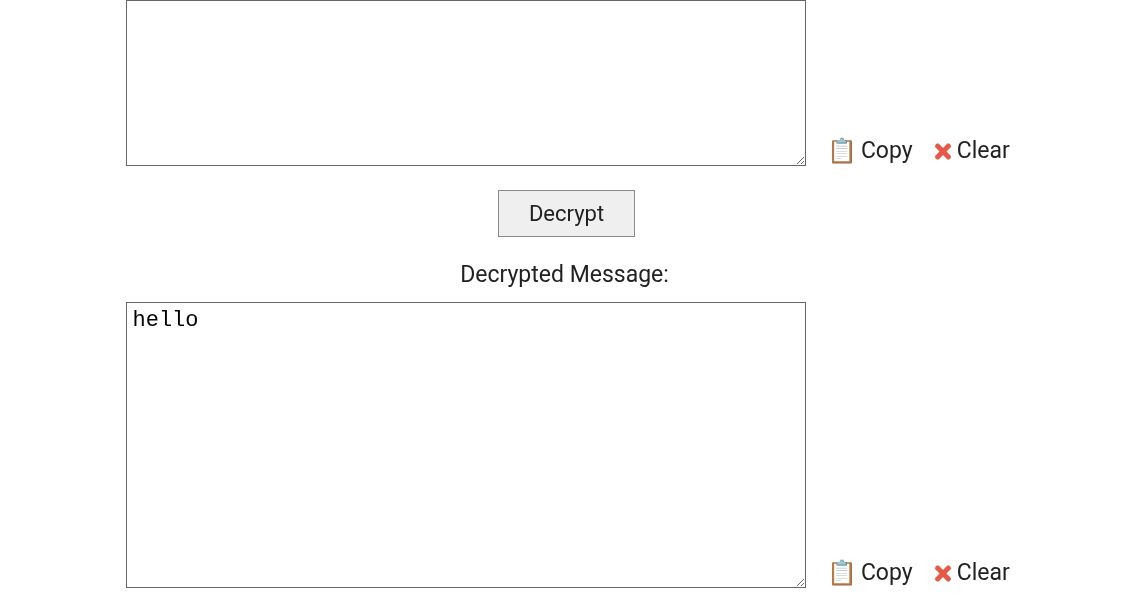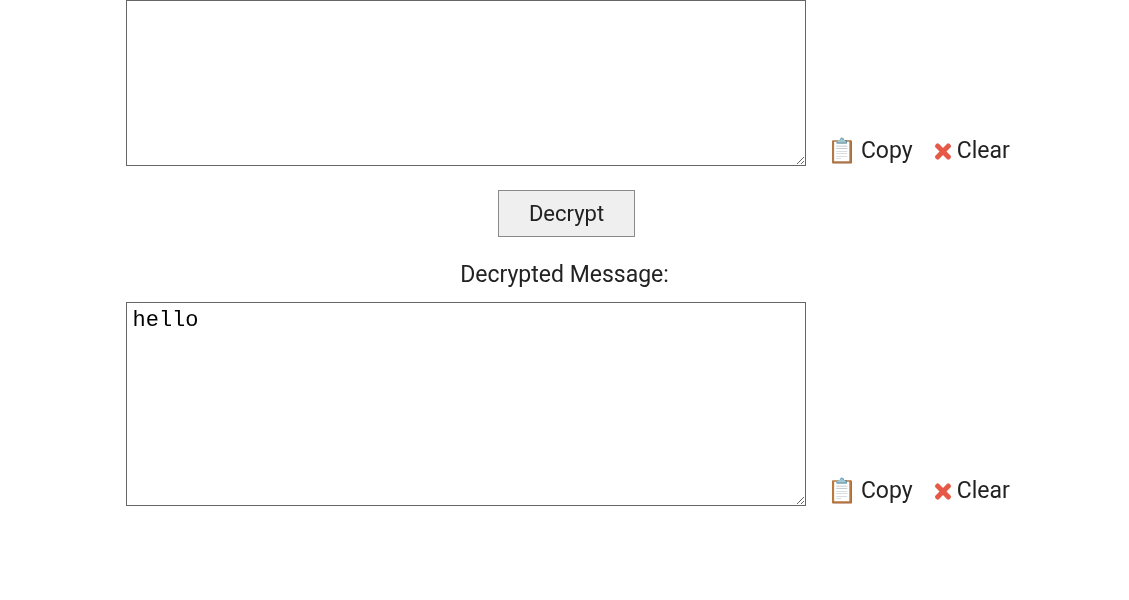--- a/index.html
+++ b/index.html
@@ -42,21 +42,21 @@
     margin-right: 0;
     border: 1px solid #666;
     resize: both;
     font-family: "Courier New", monospace;
     font-size: 22px;
     padding: 4px 6px;
     line-height: 1.3;
     background: #fff;
   }
   .ta-input { height: 166px; }
-  .ta-output { height: 204px; }
+  .ta-output { height: 286px; }
   .btn-row {
     text-align: center;
     margin: 24px 0 18px 4px;
   }
   button.action {
     font-size: 22px;
     padding: 10px 30px;
     background: #efefef;
     border: 1px solid #8a8a8a;
     cursor: pointer;

